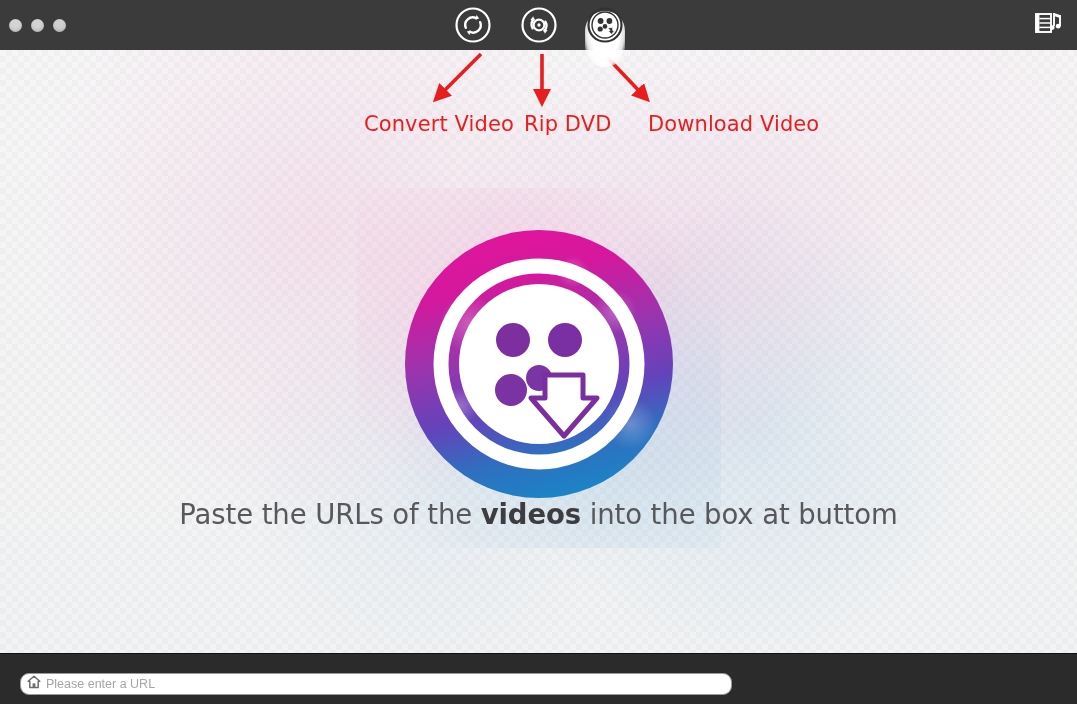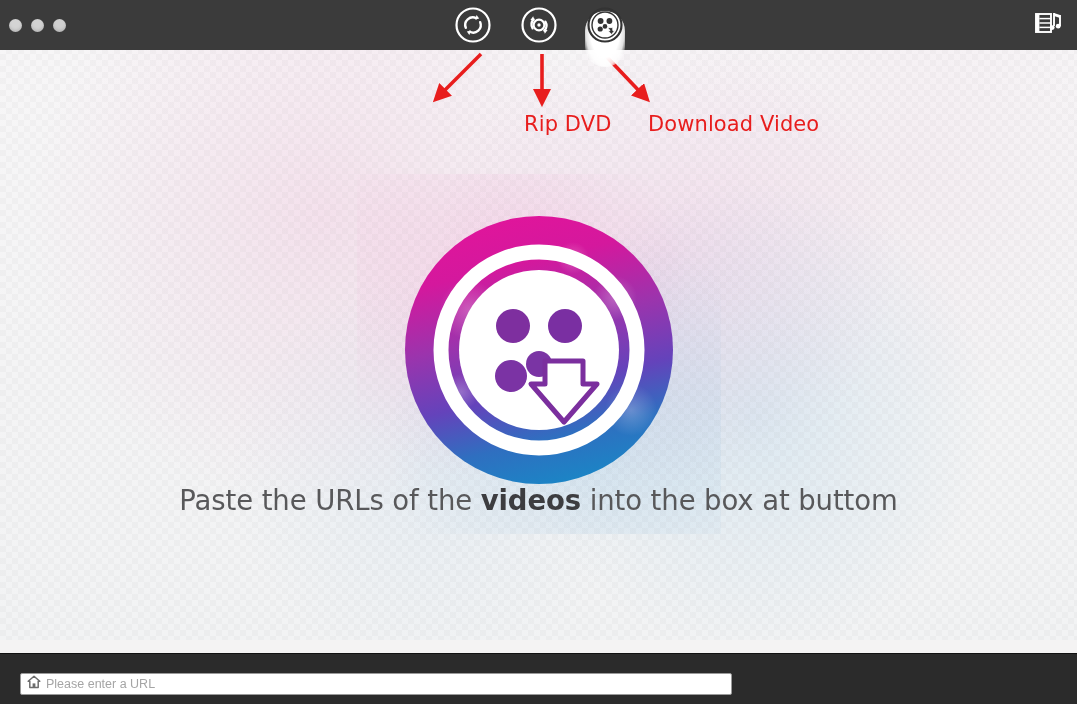--- a/index.html
+++ b/index.html
@@ -84,21 +84,21 @@
     width: 34px; height: 32px;
     display: flex;
     align-items: center;
     justify-content: center;
     cursor: pointer;
   }
 
   
   .content {
     position: absolute;
-    left: 0; top: 36px;
+    left: 0; top: 50px;
     width: 1077px;
     height: 604px;
     background:
       radial-gradient(circle at 30% 30%, rgba(236,118,185,.16) 0%, rgba(236,118,185,0) 34%),
       radial-gradient(circle at 62% 36%, rgba(214,24,155,.10) 0%, rgba(214,24,155,0) 30%),
       radial-gradient(circle at 70% 63%, rgba(101,178,222,.17) 0%, rgba(101,178,222,0) 28%),
       radial-gradient(circle at 40% 72%, rgba(120,180,225,.10) 0%, rgba(120,180,225,0) 26%),
       radial-gradient(circle at 84% 22%, rgba(230,160,200,.10) 0%, rgba(230,160,200,0) 24%),
       linear-gradient(180deg, #f7f6f7 0%, #f4f4f5 55%, #f2f3f4 100%);
     overflow: hidden;
@@ -361,27 +361,28 @@
         </marker>
       </defs>
 
       <line x1="481" y1="54" x2="440" y2="95" stroke="#e81d1d" stroke-width="3.6" marker-end="url(#arrowhead)"></line>
 
       <line x1="542" y1="54" x2="542" y2="97" stroke="#e81d1d" stroke-width="3.6" marker-end="url(#arrowhead)"></line>
 
       <line x1="604" y1="54" x2="643" y2="95" stroke="#e81d1d" stroke-width="3.6" marker-end="url(#arrowhead)"></line>
     </svg>
 
+    <div class="ann-label" style="left:364px; top:112px;">Convert Video</div>
     <div class="ann-label" style="left:524px; top:112px;">Rip DVD</div>
     <div class="ann-label" style="left:620px; top:112px;margin-left:28px;">Download Video</div>
   </div>
 
   <div class="bottombar"></div>
 
-  <div class="urlfield" style="position:absolute;left:20px;top:673px;z-index:31;">
+  <div class="urlfield" style="position:absolute;left:20px;top:673px;z-index:31;border-radius:9px;">
     <span class="homeicon">
       <svg width="14" height="14" viewBox="0 0 14 14">
         <path d="M7 1.2 L1.2 6.2 h1.6 v6.2 h8.4 V6.2 h1.6 z" fill="none" stroke="#6d6d6d" stroke-width="1.5" stroke-linejoin="round"></path>
         <rect x="5.6" y="8.4" width="2.8" height="4" fill="#6d6d6d"></rect>
       </svg>
     </span>
     <input type="text" value="" placeholder="Please enter a URL" style="">
   </div>
 
   <div class="addbtn">

